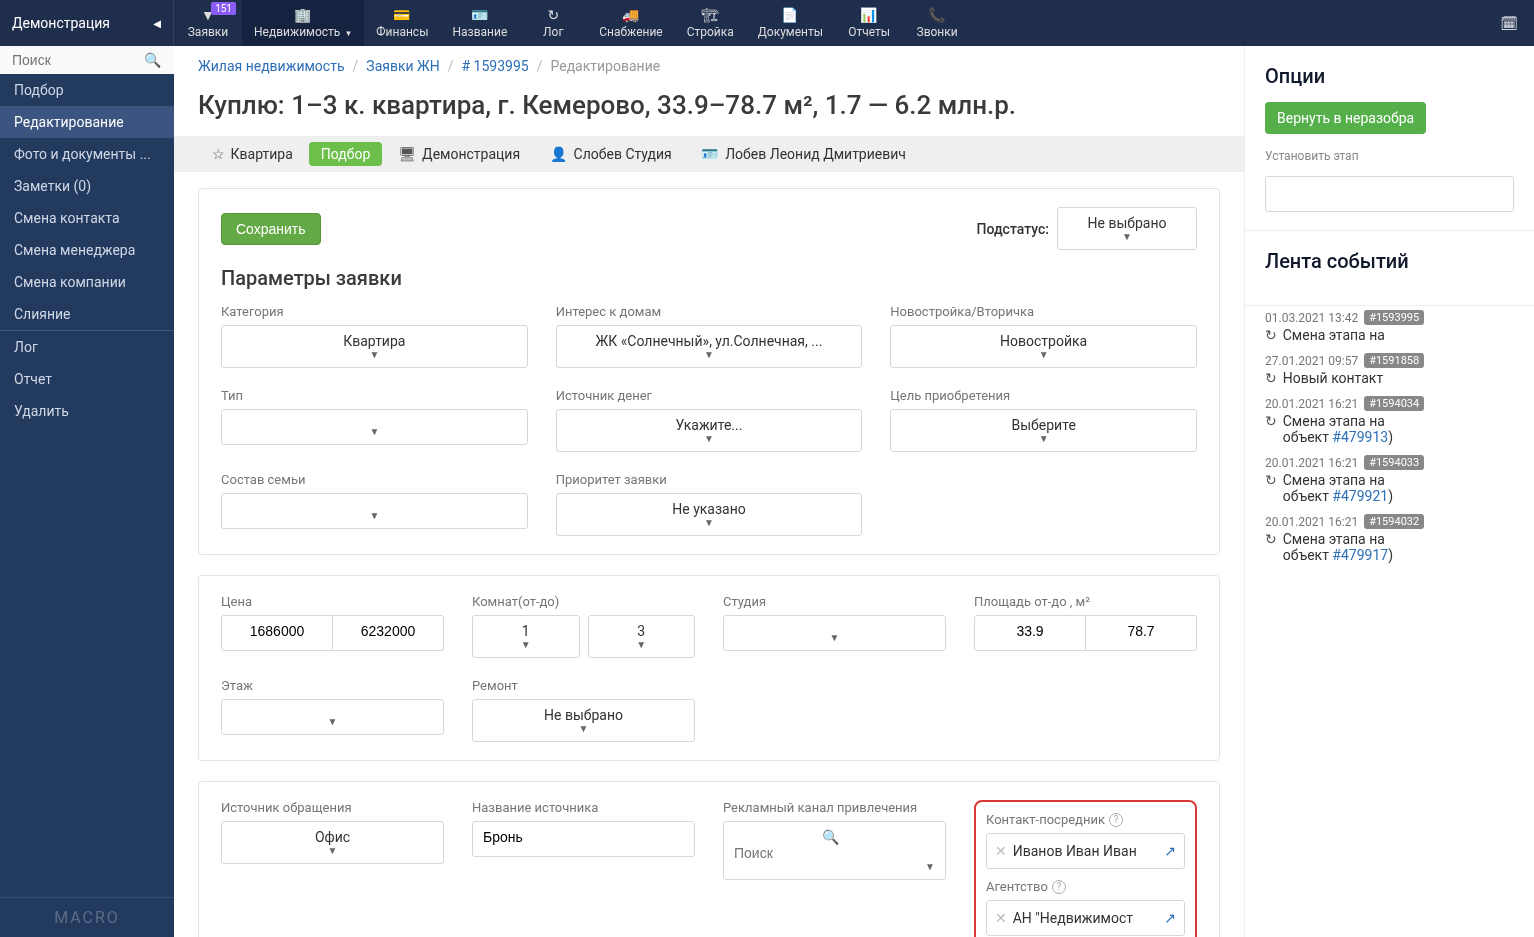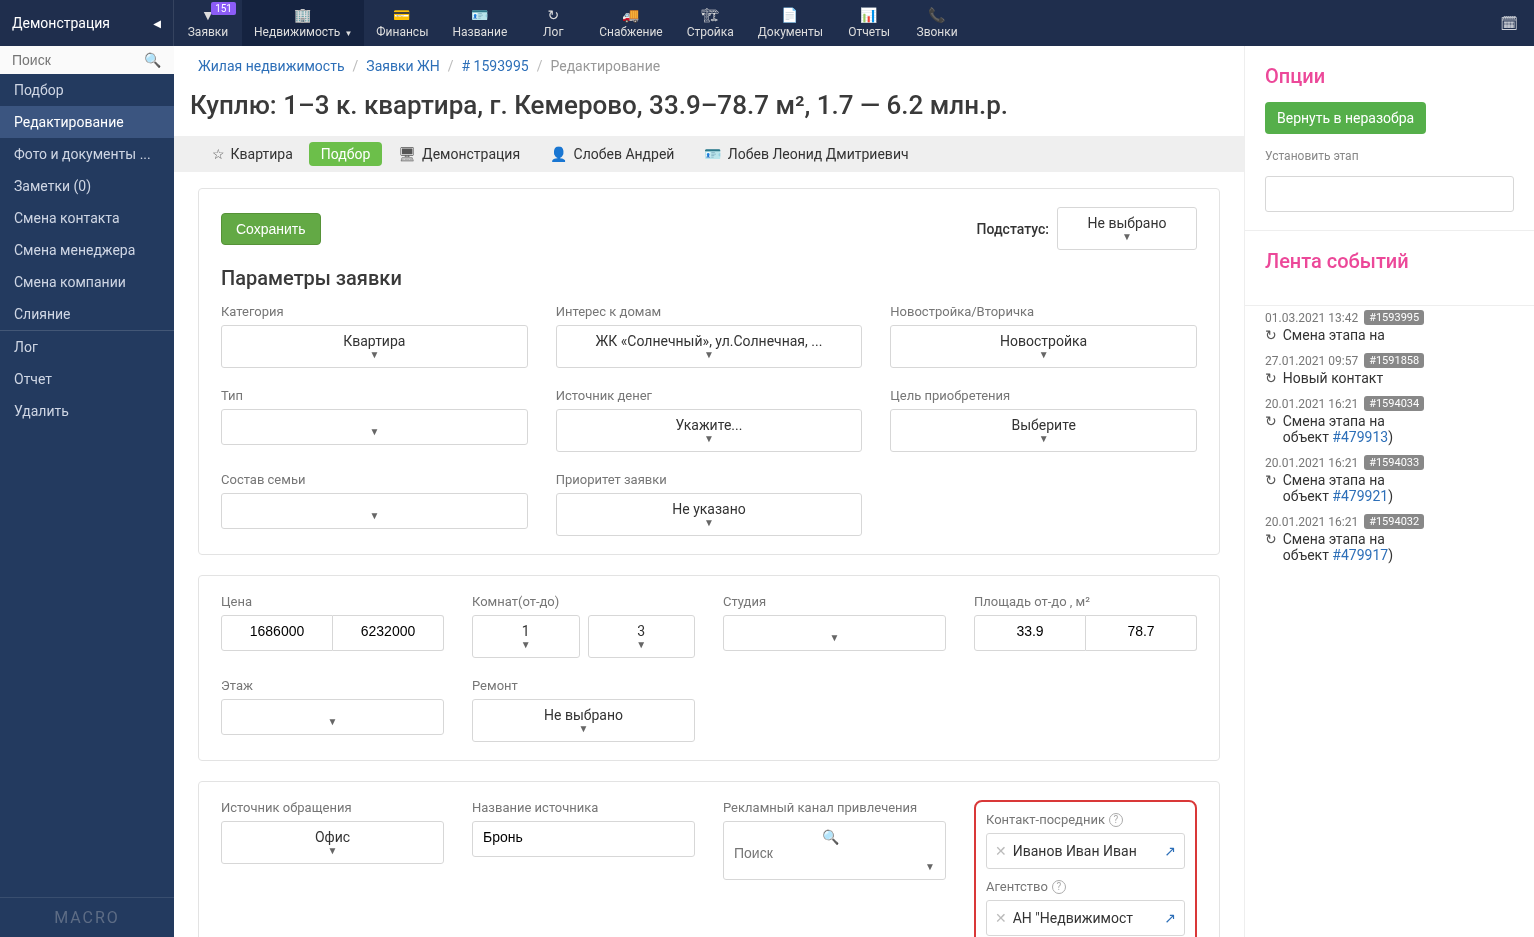--- a/index.html
+++ b/index.html
@@ -23,21 +23,21 @@
 .side-menu { flex: 1; overflow: auto; }
 .side-menu .mi { padding: 8px 14px; font-size: 14px; color: #cfd6e4; cursor: pointer; }
 .side-menu .mi.active { background: #3b5580; color: #fff; }
 .side-menu .sep { border-top: 1px solid rgba(255,255,255,.15); }
 .sidebar .logo { padding: 10px; text-align: center; color: #5d6c85; font-size: 16px; letter-spacing: 2px; border-top: 1px solid rgba(255,255,255,.1); }
 .content { flex: 1; display: flex; overflow: hidden; }
 .page { flex: 1; overflow-y: auto; padding-bottom: 30px; }
 .crumbs { display: flex; gap: 8px; padding: 12px 24px; color: #999; font-size: 14px; flex-wrap: wrap; }
 .crumbs a { color: #2d6fb8; text-decoration: none; }
 .crumbs .sl { color: #bbb; }
-.title { font-size: 26px; font-weight: 500; color: #3a3a3a; padding: 4px 16px 16px; }
+.title { font-size: 26px; font-weight: 500; color: #3a3a3a; padding: 4px 24px 16px; }
 .tabs { display: flex; gap: 2px; padding: 0 24px; background: #efefef; }
 .tab { padding: 10px 14px; color: #333; font-size: 14px; display: flex; align-items: center; gap: 6px; cursor: pointer; }
 .tab.pill { background: #6cbf4a; color: #fff; border-radius: 4px; padding: 4px 12px; align-self: center; }
 .tab .ti { color: #555; }
 .cards { padding: 16px 24px; display: flex; flex-direction: column; gap: 20px; }
 .card { border: 1px solid #e3e3e3; border-radius: 4px; padding: 18px 22px; }
 .card-head { display: flex; align-items: center; gap: 12px; margin-bottom: 16px; flex-wrap: wrap; }
 .btn { padding: 7px 14px; border-radius: 4px; border: 1px solid transparent; font-size: 14px; cursor: pointer; }
 .btn-green { background: #63a945; color: #fff; border-color: #569238; }
 .substatus-wrap { margin-left: auto; display: flex; align-items: center; gap: 8px; }
@@ -56,21 +56,21 @@
 .chip-input .x { color: #bbb; cursor: pointer; }
 .chip-input .txt { flex: 1; white-space: nowrap; overflow: hidden; text-overflow: ellipsis; }
 .chip-input .ext { color: #2d6fb8; cursor: pointer; }
 .price-row { display: flex; gap: 0; }
 .price-row .inputlike { border-radius: 0; }
 .price-row .inputlike:first-child { border-radius: 3px 0 0 3px; }
 .price-row .inputlike:last-child { border-radius: 0 3px 3px 0; border-left: 0; }
 .price-row .inputlike input { text-align: center; }
 .rside { width: 290px; border-left: 1px solid #eee; overflow-y: auto; padding-bottom: 20px; }
 .rside .panel { padding: 18px 20px; }
-.panel-title { font-size: 20px; font-weight: 500; margin-bottom: 14px; color: #ec4899; }
+.panel-title { font-size: 20px; font-weight: 500; margin-bottom: 14px; color: #0f172a; }
 .btn-stage { background: #55af4a; color: #fff; padding: 8px 12px; border-radius: 4px; display: inline-block; margin-bottom: 12px; cursor: pointer; white-space: nowrap; overflow: hidden; text-overflow: ellipsis; max-width: 100%; }
 .rside .small-label { font-size: 12px; color: #888; margin-bottom: 13px; }
 .events { border-top: 1px solid #eee; }
 .ev { padding: 4px 20px 6px; }
 .ev .meta { font-size: 12px; color: #777; display: flex; align-items: center; gap: 6px; }
 .ev .tag { background: #888; color: #fff; font-size: 11px; padding: 1px 5px; border-radius: 3px; }
 .ev .body { font-size: 14px; color: #333; display: flex; gap: 6px; align-items: flex-start; margin-top: 2px; }
 .ev .body .hi { color: #555; }
 .ev .body a { color: #2d6fb8; text-decoration: none; }
 .q { display: inline-flex; align-items: center; justify-content: center; width: 14px; height: 14px; border: 1px solid #aaa; border-radius: 50%; font-size: 10px; color: #aaa; }
@@ -172,21 +172,21 @@
             </div>
             <div class="tab pill">
               <span>Подбор</span>
             </div>
             <div class="tab">
               <span class="ti">🖥</span>
               <span>Демонстрация</span>
             </div>
             <div class="tab">
               <span class="ti">👤</span>
-              <span>Слобев Андрей</span>
+              <span>Слобев Студия</span>
             </div>
             <div class="tab">
               <span class="ti">🪪</span>
               <span>Лобев Леонид Дмитриевич</span>
             </div>
           </div>
         <div class="cards">
           <div class="card">
             <div class="card-head">
               <button class="btn btn-green">Сохранить</button>

